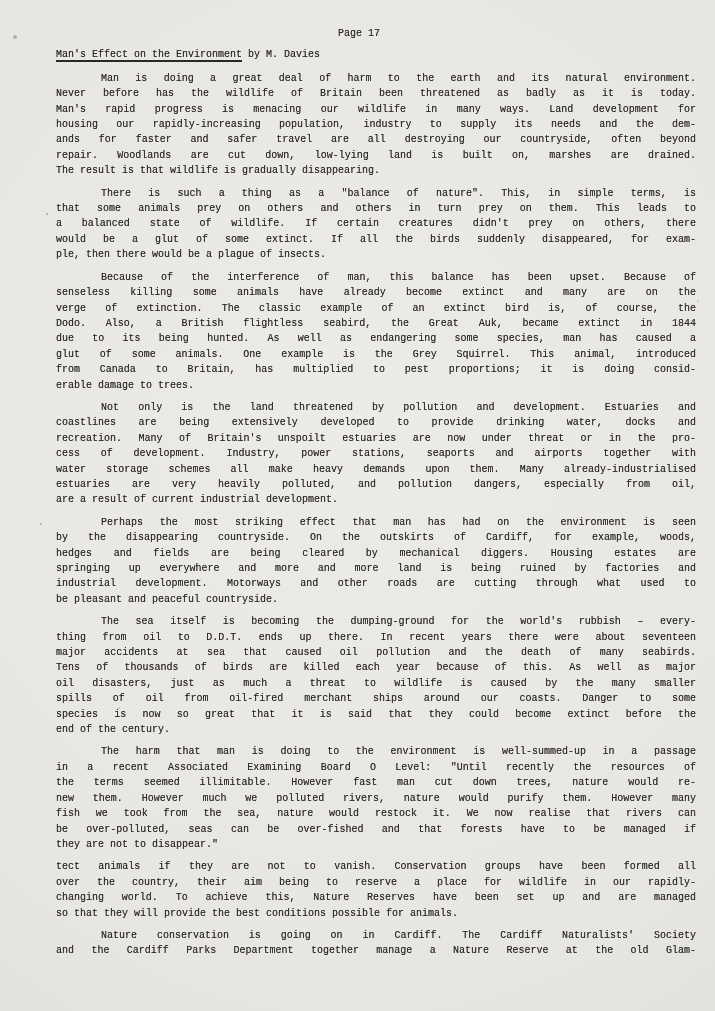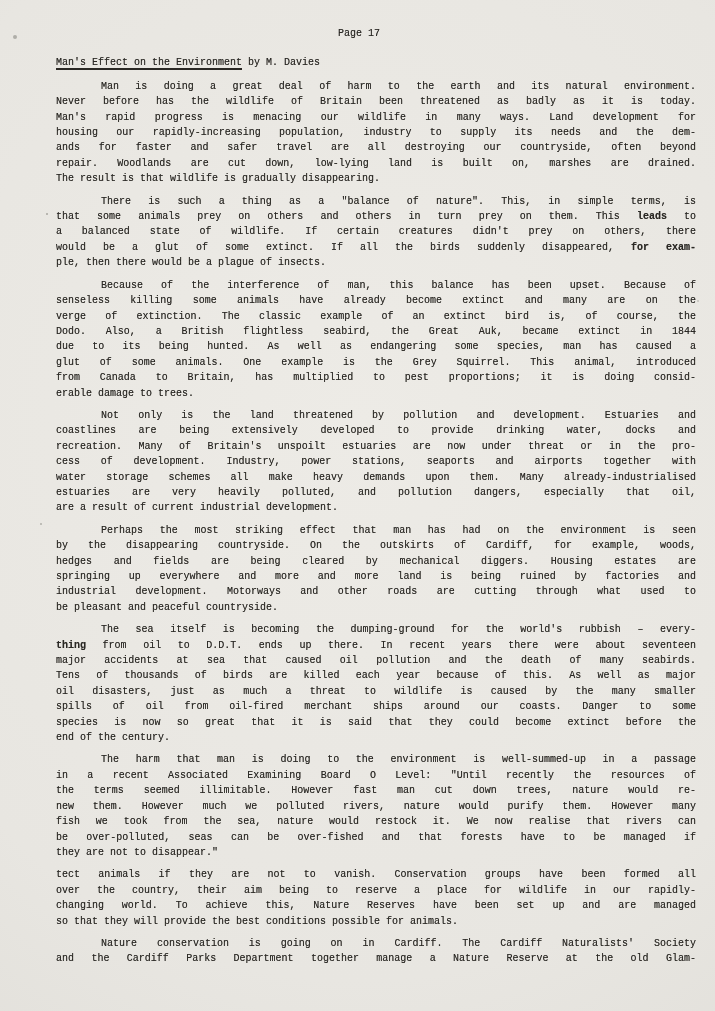--- a/index.html
+++ b/index.html
@@ -29,35 +29,35 @@
       14px 36px 0 1px rgba(70,68,62,.35),
       46px 213px 0 0 rgba(70,68,62,.40),
       40px 523px 0 0 rgba(70,68,62,.35),
       118px 707px 0 0 rgba(70,68,62,.28),
       697px 300px 0 0 rgba(70,68,62,.22);
   }
   .page-number {
     text-align: center;
     transform: translateX(-17px);
   }
-  .title-line { margin-top: 14px; }
+  .title-line { margin-top: 6px; }
   .title {
     border-bottom: 2px solid #2a2824;
     padding-bottom: 0px;
   }
   #article-body { margin-top: 8px; }
   .para { margin-top: 7px; }
   #article-body > .para:first-child { margin-top: 0; }
   .line {
     text-align: justify;
     text-align-last: justify;
   }
   .line.first { padding-left: 45px; }
   .line.lastline { text-align-last: left; }
-  .line b { font-weight: bold; }
+  .line b { font-weight: normal; }
 </style>
 </head>
 <body>
 
 <div class="page">
   <div class="page-number">Page 17</div>
   <div class="title-line"><span class="title">Man's Effect on the Environment</span><span class="byline"> by M. Davies</span></div>
   <div id="article-body">
       <div class="para">
         <div class="line first"><span>Man is doing a great deal of harm to the earth and its natural environment.</span></div>
@@ -84,21 +84,21 @@
         <div class="line"><span>glut of some animals. One example is the Grey Squirrel. This animal, introduced</span></div>
         <div class="line"><span>from Canada to Britain, has multiplied to pest proportions; it is doing consid-</span></div>
         <div class="line lastline"><span>erable damage to trees.</span></div>
       </div>
       <div class="para">
         <div class="line first"><span>Not only is the land threatened by pollution and development. Estuaries and</span></div>
         <div class="line"><span>coastlines are being extensively developed to provide drinking water, docks and</span></div>
         <div class="line"><span>recreation. Many of Britain's unspoilt estuaries are now under threat or in the pro-</span></div>
         <div class="line"><span>cess of development. Industry, power stations, seaports and airports together with</span></div>
         <div class="line"><span>water storage schemes all make heavy demands upon them. Many already-industrialised</span></div>
-        <div class="line"><span>estuaries are very heavily polluted, and pollution dangers, especially that oil,</span></div>
+        <div class="line"><span>estuaries are very heavily polluted, and pollution dangers, especially from oil,</span></div>
         <div class="line lastline"><span>are a result of current industrial development.</span></div>
       </div>
       <div class="para">
         <div class="line first"><span>Perhaps the most striking effect that man has had on the environment is seen</span></div>
         <div class="line"><span>by the disappearing countryside. On the outskirts of Cardiff, for example, woods,</span></div>
         <div class="line"><span>hedges and fields are being cleared by mechanical diggers. Housing estates are</span></div>
         <div class="line"><span>springing up everywhere and more and more land is being ruined by factories and</span></div>
         <div class="line"><span>industrial development. Motorways and other roads are cutting through what used to</span></div>
         <div class="line lastline"><span>be pleasant and peaceful countryside.</span></div>
       </div>

